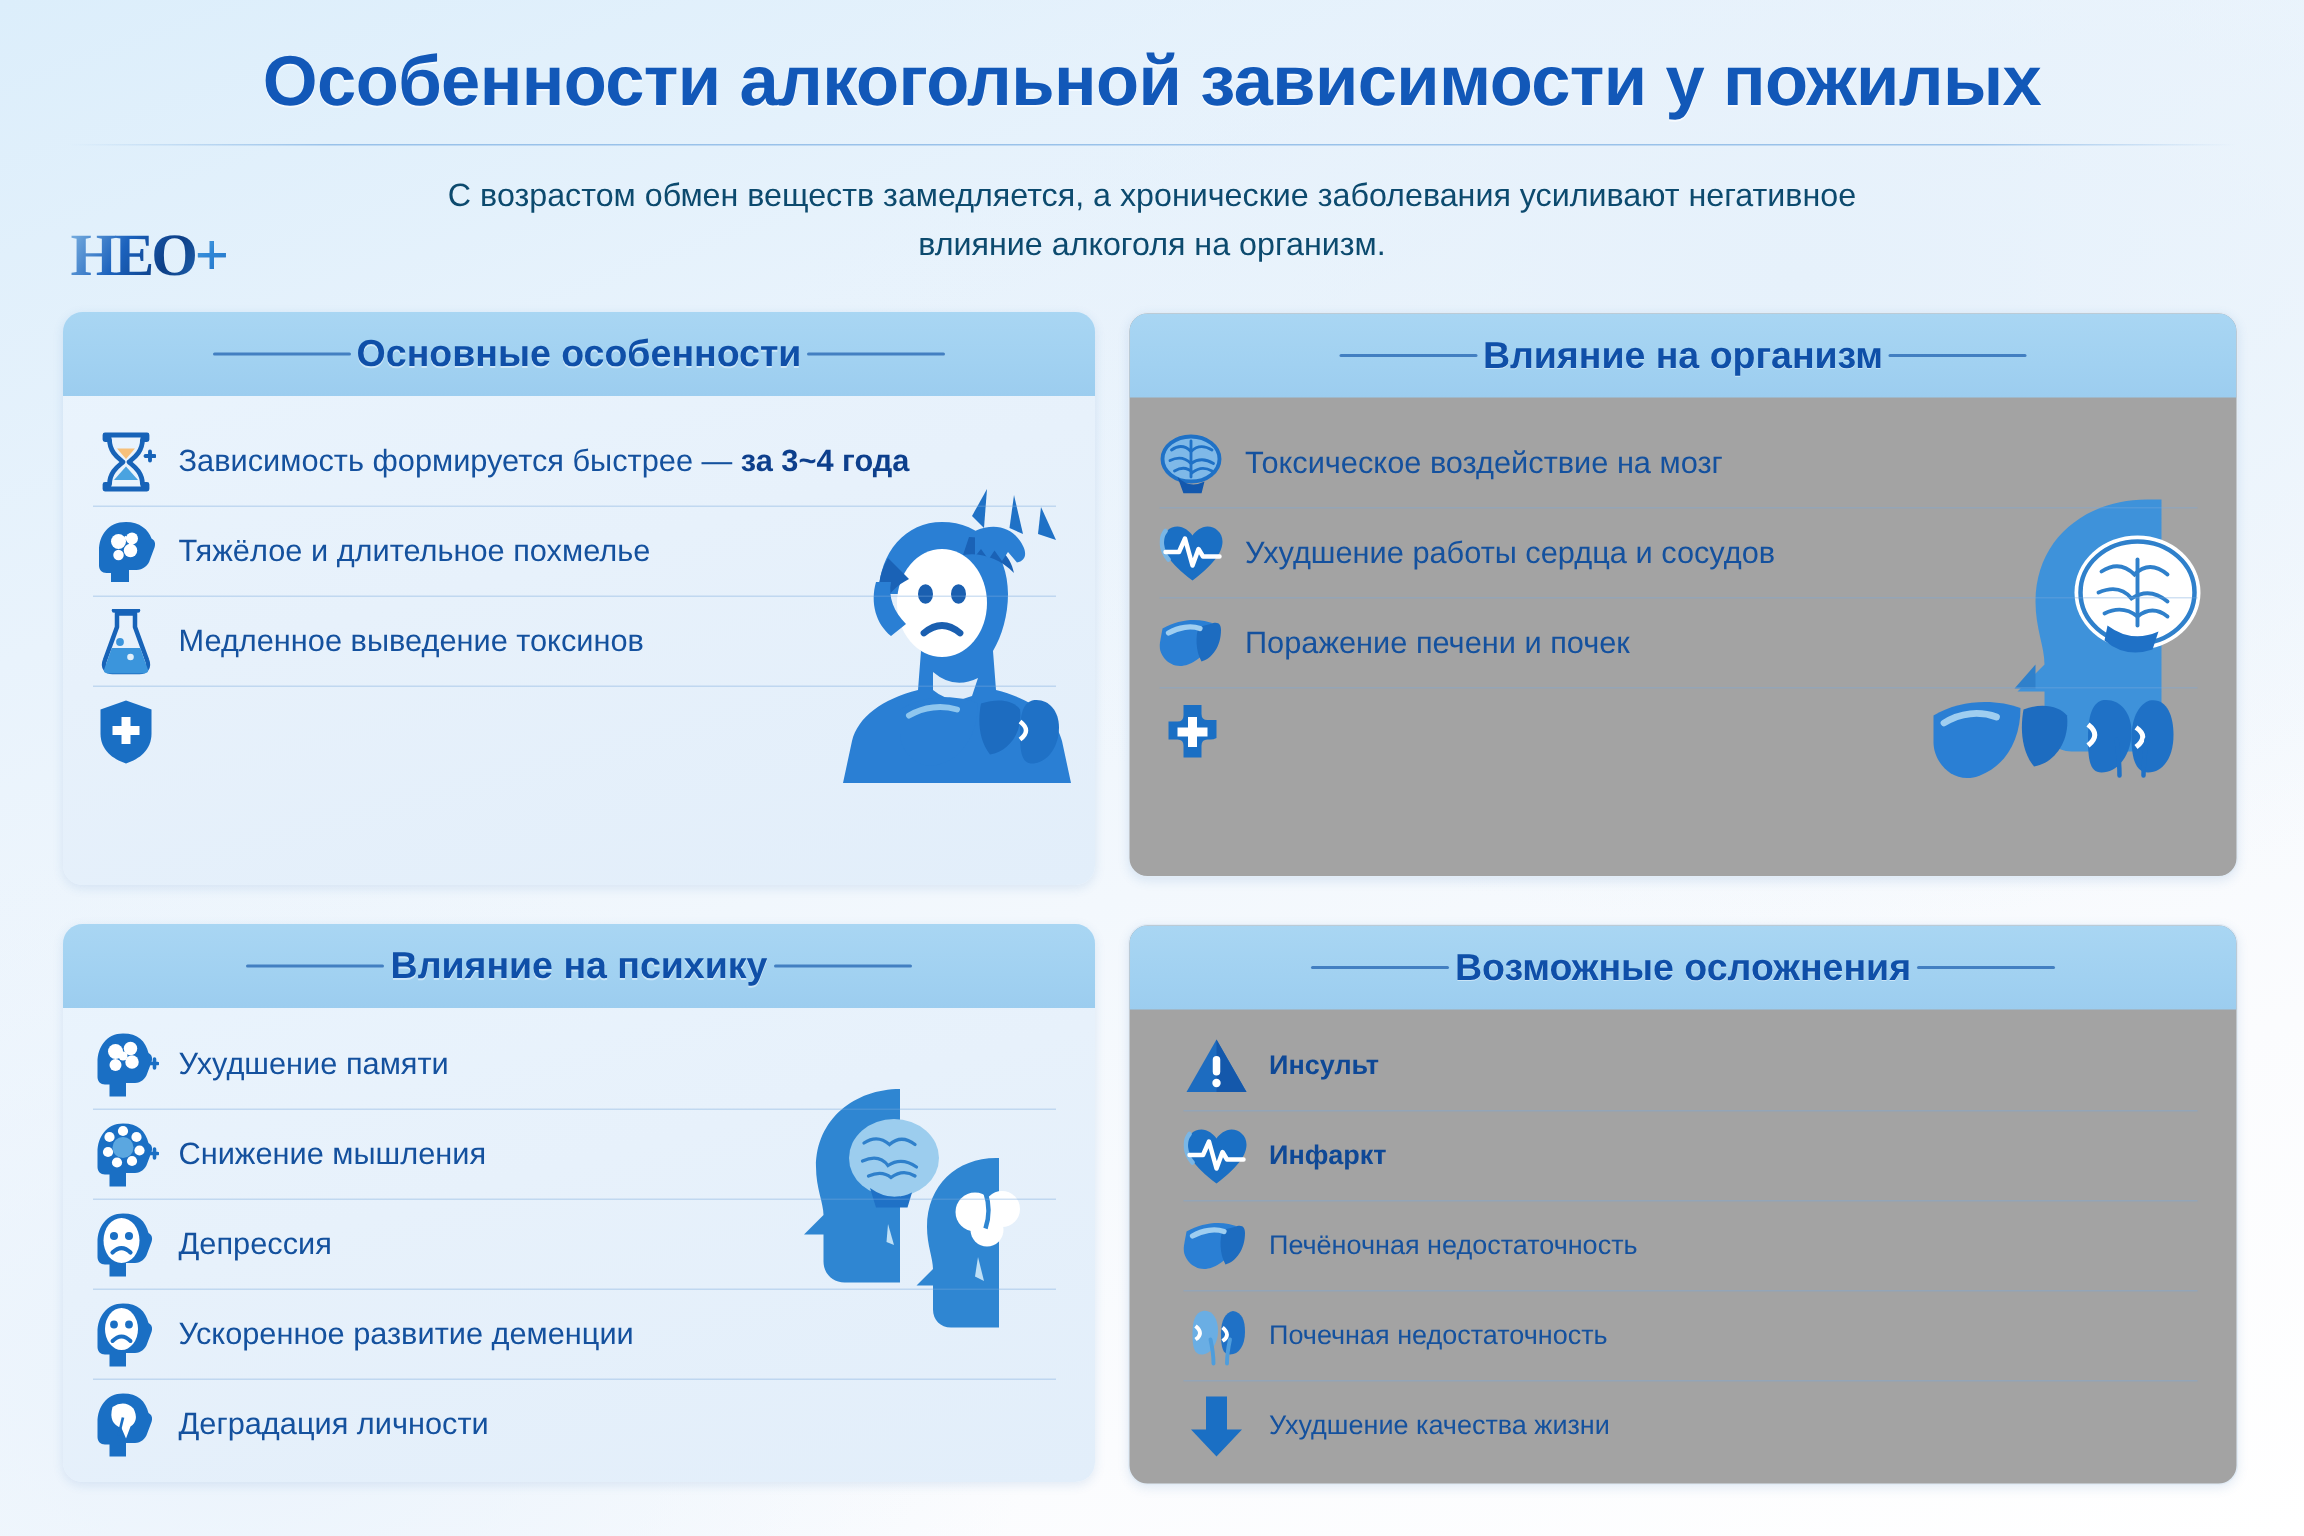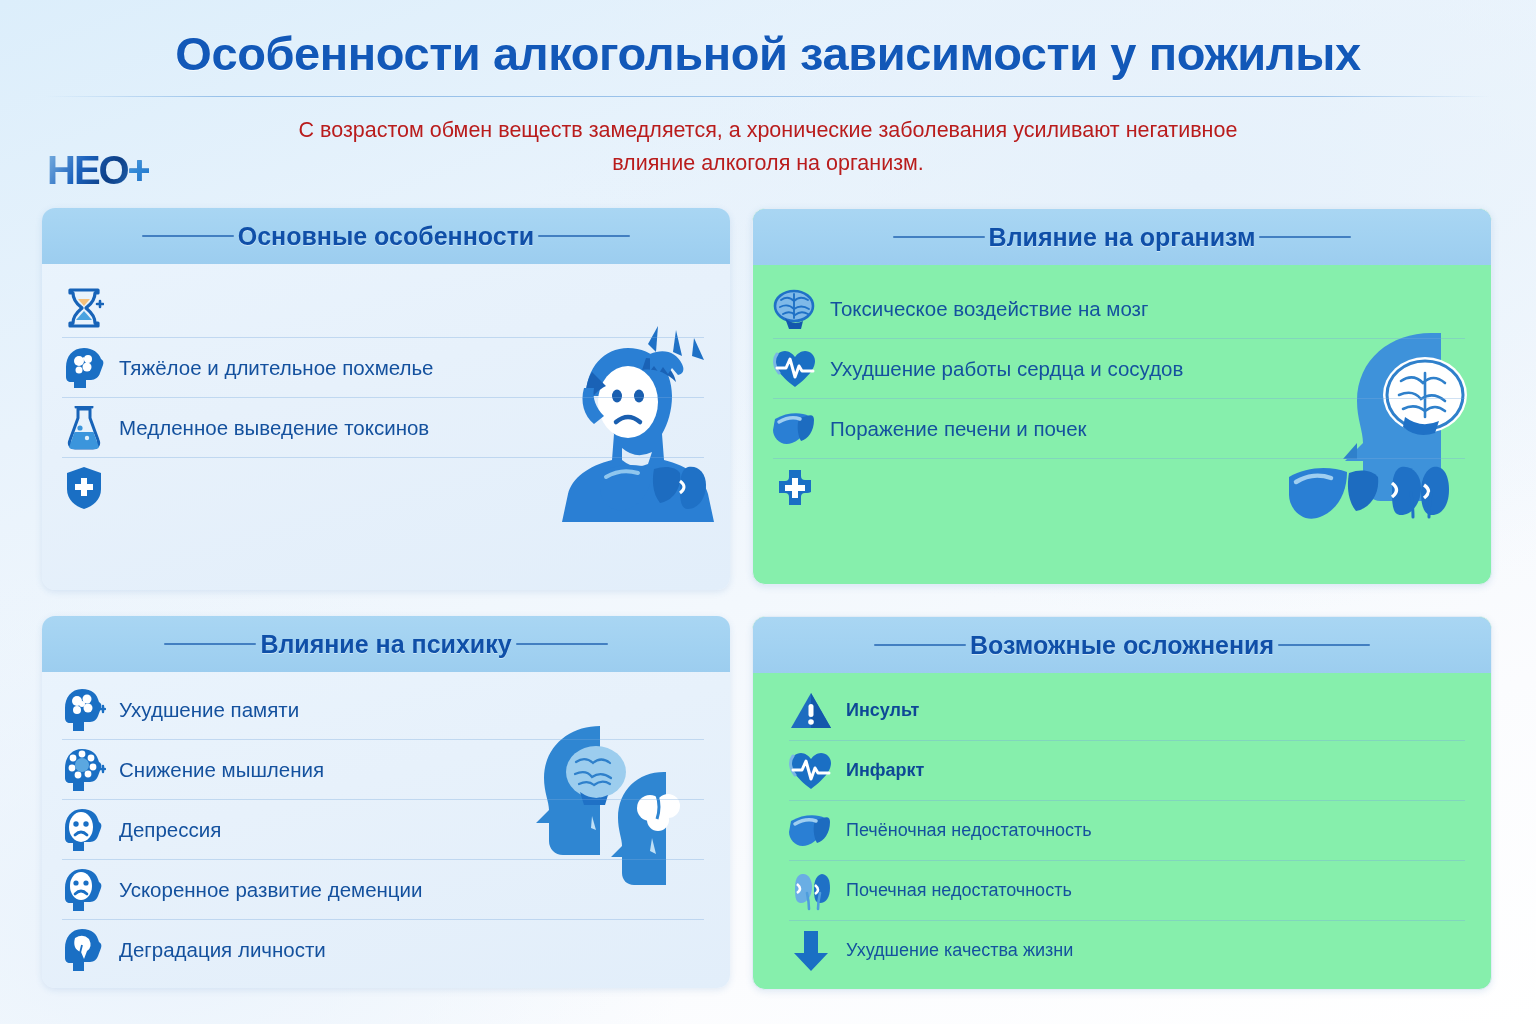--- a/index.html
+++ b/index.html
@@ -21,41 +21,41 @@
     position:absolute;left:0;top:26px;width:1536px;text-align:center;
     font-size:47px;font-weight:700;letter-spacing:-0.4px;color:#1258b8;
     text-shadow:0 1px 0 rgba(255,255,255,.65);
   }
   .title-rule{
     position:absolute;left:45px;top:96px;width:1446px;height:1px;
     background:linear-gradient(90deg,rgba(140,185,230,0) 0%,rgba(140,185,230,.85) 12%,rgba(140,185,230,.85) 88%,rgba(140,185,230,0) 100%);
   }
   .subtitle{
     position:absolute;left:258px;top:114px;width:1020px;text-align:center;
-    font-size:21.5px;line-height:33px;font-weight:400;color:#b91c1c;
+    font-size:21.5px;line-height:33px;font-weight:400;color:#0c4a6e;
   }
   .logo{
     position:absolute;left:47px;top:150px;
     font-size:40px;font-weight:800;letter-spacing:-2px;line-height:1;
     background:linear-gradient(120deg,#7fb4e2 0%,#1c62bd 35%,#0d3f86 62%,#2f7fd0 100%);
     -webkit-background-clip:text;background-clip:text;color:transparent;
     text-shadow:none;
-    font-family:Liberation Sans, sans-serif;
+    font-family:Liberation Serif, serif;
   }
   .logo .plus{
     background:linear-gradient(140deg,#5fb0e8 0%,#2e86d6 50%,#1f6cc0 100%);
     -webkit-background-clip:text;background-clip:text;color:transparent;
     font-weight:700;
   }
 
   
   .card{position:absolute;border-radius:13px;overflow:hidden;
         box-shadow:0 2px 7px rgba(50,110,175,.13);}
   .card.tint{background:linear-gradient(165deg,#eaf4fd 0%,#e7f1fb 45%,#e2eefa 100%);}
-  .card.plain{background:#86efac;border:1px solid #e2ecf6;}
+  .card.plain{background:#a3a3a3;border:1px solid #e2ecf6;}
   .card-head{
     position:relative;height:56px;
     background:linear-gradient(180deg,#a9d6f3 0%,#a1d1f1 60%,#9ccdef 100%);
     display:flex;align-items:center;justify-content:center;gap:4px;
   }
   .card-head .hline{height:2px;background:#2a6ab5;opacity:.8;border-radius:2px;}
   .card-head .hl-left{width:92px;}
   .card-head .hl-right{width:92px;}
   .card-title{
     font-size:25px;font-weight:700;color:#0f4fa8;white-space:nowrap;
@@ -124,20 +124,23 @@
 
       <div class="row">
         <span class="ico">
           <svg width="40" height="42" viewBox="0 0 40 42">
             <path d="M6 3 h28 v3 h-3 c0 9 -7 13 -9 15 c2 2 9 6 9 15 h3 v3 h-28 v-3 h3 c0 -9 7 -13 9 -15 c-2 -2 -9 -6 -9 -15 h-3 z" fill="none" stroke="#1763b8" stroke-width="3.2" stroke-linejoin="round"></path>
             <path d="M14 12 h12 l-6 7 z" fill="#f6c07a"></path>
             <path d="M12 33 h16 l-8 -9 z" fill="#4aa3e0"></path>
             <path d="M33 17 h6 M36 14 v6" stroke="#1763b8" stroke-width="2.6" stroke-linecap="round"></path>
           </svg>
         </span>
+        <span class="txt">
+          <span>Зависимость формируется быстрее — </span><b>за 3~4 года</b>
+        </span>
       </div>
 
       <div class="row">
         <span class="ico">
           <svg width="42" height="44" viewBox="0 0 42 44">
             <path d="M21 2 C9 2 3 11 3 21 v10 c0 3 2 5 5 5 h3 v6 h12 v-8 h5 c4 0 8-3 9-7 l3-8 c1-3 0-5-2-6 C36 7 30 2 21 2 z" fill="#1a6fc4"></path>
             <g fill="#ffffff">
               <circle cx="16" cy="15" r="5"></circle>
                 <circle cx="25" cy="13" r="4"></circle>
               <circle cx="24" cy="21" r="4.5"></circle>

